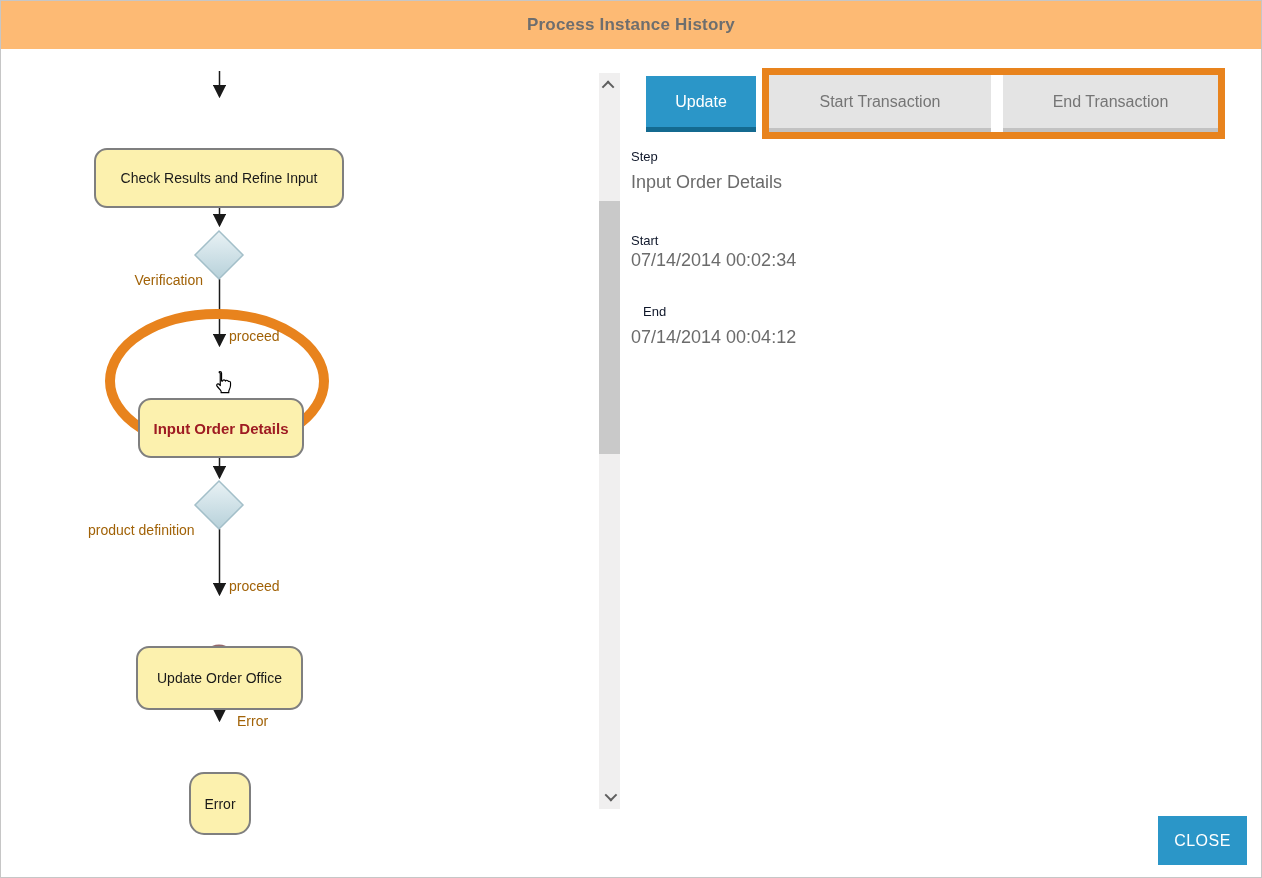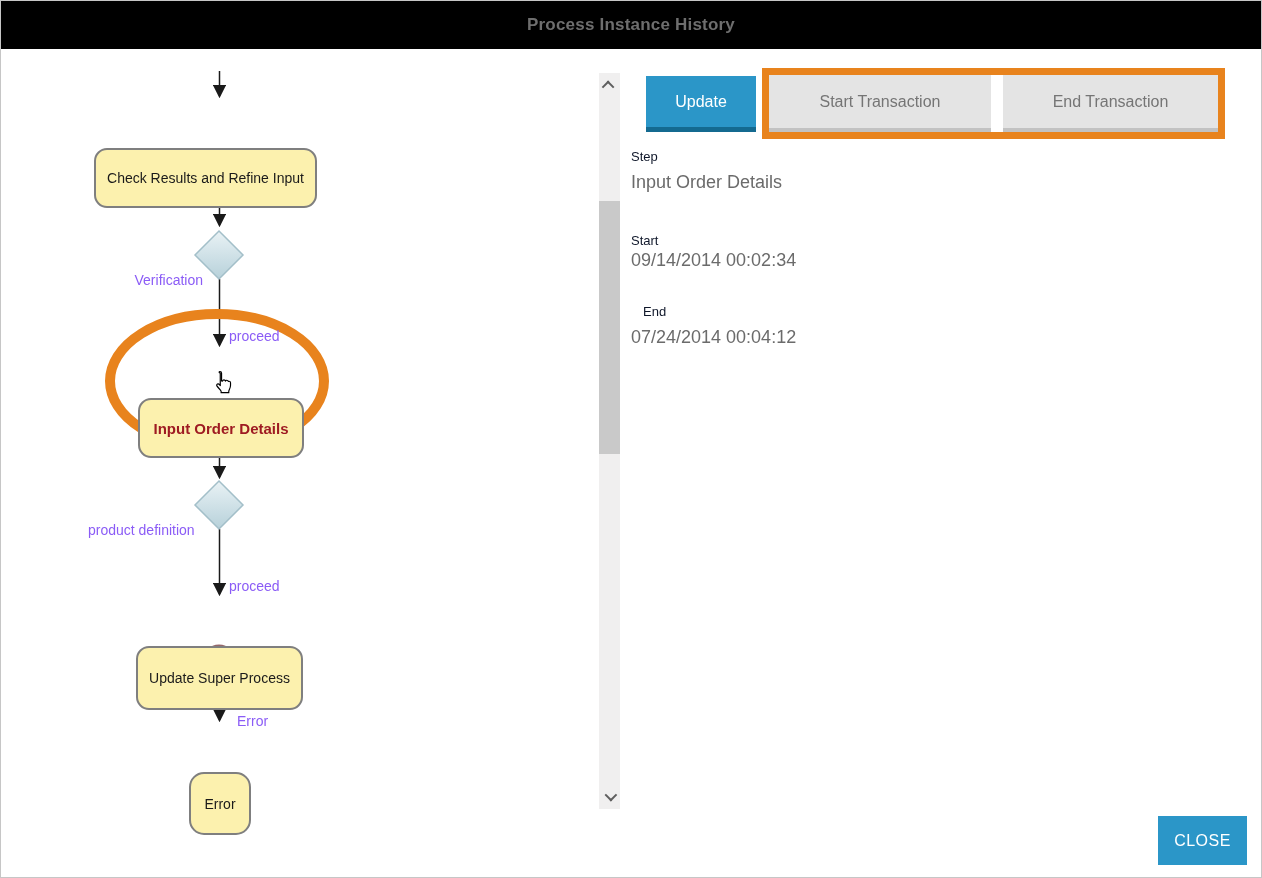--- a/index.html
+++ b/index.html
@@ -7,36 +7,36 @@
   body { font-family: "Liberation Sans", sans-serif; }
 
   .dialog {
     position: relative; width: 1262px; height: 878px;
     background: #fff; border: 1px solid #c6c6c6; overflow: hidden;
   }
 
   
   .titlebar {
     position: absolute; left: 0; top: 0; width: 100%; height: 48px;
-    background: #000000; display: flex; align-items: center; justify-content: center;
+    background: #fdba74; display: flex; align-items: center; justify-content: center;
   }
   .titlebar-text { font-size: 17px; font-weight: bold; color: #6e6e6e; letter-spacing: .2px; }
 
   
   .flowchart { position: absolute; left: 0; top: 48px; width: 596px; height: 830px; }
   .flow-svg { position: absolute; left: 0; top: 0; }
 
   .flow-node {
     position: absolute; display: flex; align-items: center; justify-content: center;
     background: #fcf1ae; border: 2px solid #7f7f7f; border-radius: 13px;
     font-size: 14px; color: #1a1a1a; text-align: center; cursor: pointer;
   }
   .flow-node.highlight { color: #9e1b22; font-weight: bold; font-size: 15px; }
 
-  .edge-label { position: absolute; font-size: 14px; color: #8b5cf6; white-space: nowrap; }
+  .edge-label { position: absolute; font-size: 14px; color: #a16207; white-space: nowrap; }
 
   
   .scrollbar {
     position: absolute; left: 598px; top: 72px; width: 21px; height: 736px;
     background: #f0efef;
   }
   .scroll-btn { position: absolute; left: 0; width: 21px; height: 21px; display: flex; align-items: center; justify-content: center; cursor: pointer; }
   .scroll-btn.up { top: 2px; }
   .scroll-btn.down { bottom: 2px; }
   .chev { width: 9px; height: 9px; border-left: 2px solid #5e5e5e; border-top: 2px solid #5e5e5e; }
@@ -118,30 +118,30 @@
         <circle cx="218" cy="660" r="12" fill="none" stroke="#7c5052" stroke-width="1.5"></circle>
         <rect x="208" y="653.5" width="20" height="13" fill="#ffffff" stroke="#111" stroke-width="1.4"></rect>
         <polyline points="208.5,654.5 218,661 227.5,654.5" fill="none" stroke="#111" stroke-width="1.4"></polyline>
       </g>
 
       <g transform="translate(206,367) scale(1.3)">
         <path d="M10 2.8 c0.7 0 1.2 0.55 1.2 1.25 V10 l0.75 0.07 c0.1 -0.5 0.55 -0.9 1.1 -0.9 c0.6 0 1.05 0.4 1.15 0.95 c0.15 -0.4 0.55 -0.68 1.02 -0.68 c0.58 0 1.05 0.4 1.14 0.95 c0.16 -0.12 0.36 -0.19 0.59 -0.19 c0.66 0 1.15 0.52 1.15 1.18 v1.9 c0 2.5 -1.35 3.6 -1.35 4.7 v1 h-5.9 v-1 c0 -0.8 -2.55 -3.05 -3.25 -4.2 c-0.42 -0.7 0.1 -1.55 0.92 -1.55 c0.42 0 0.8 0.2 1.06 0.53 l0.62 0.8 V4.05 C8.8 3.35 9.3 2.8 10 2.8 z" fill="#ffffff" stroke="#000000" stroke-width="0.9" stroke-linejoin="round"></path>
       </g>
     </svg>
 
-    <div class="flow-node" style="left:93px; top:99px; width:223px; height:60px;">
+    <div class="flow-node" style="left:93px; top:99px; width:250px; height:60px;">
       <span>Check Results and Refine Input</span>
     </div>
 
     <div class="flow-node highlight" style="left:137px; top:349px; width:166px; height:60px;">
       <span>Input Order Details</span>
     </div>
 
     <div class="flow-node" style="left:135px; top:597px; width:167px; height:64px;">
-      <span>Update Super Process</span>
+      <span>Update Order Office</span>
     </div>
 
     <div class="flow-node" style="left:188px; top:723px; width:62px; height:63px; border-radius:15px;">
       <span>Error</span>
     </div>
 
     <div class="edge-label" style="left:110px; top:223px; width:92px; text-align:right;">Verification</div>
     <div class="edge-label" style="left:228px; top:279px;">proceed</div>
     <div class="edge-label" style="left:87px; top:473px;">product definition</div>
     <div class="edge-label" style="left:228px; top:529px;">proceed</div>
@@ -168,20 +168,20 @@
     </div>
     <div class="tab-gray end">
       <span>End Transaction</span>
     </div>
   </div>
 
   <div class="field-label" style="top:148px;">Step</div>
   <div class="field-value" style="top:171px;">Input Order Details</div>
 
   <div class="field-label" style="top:217px;margin-top:15px;">Start</div>
-  <div class="field-value" style="top:249px;">09/14/2014 00:02:34</div>
+  <div class="field-value" style="top:249px;">07/14/2014 00:02:34</div>
 
   <div class="field-label" style="top:303px;margin-left:12px;">End</div>
-  <div class="field-value" style="top:326px;">07/24/2014 00:04:12</div>
+  <div class="field-value" style="top:326px;">07/14/2014 00:04:12</div>
 
   <button class="close-btn">CLOSE</button>
 
 </div>
 
 </body></html>

